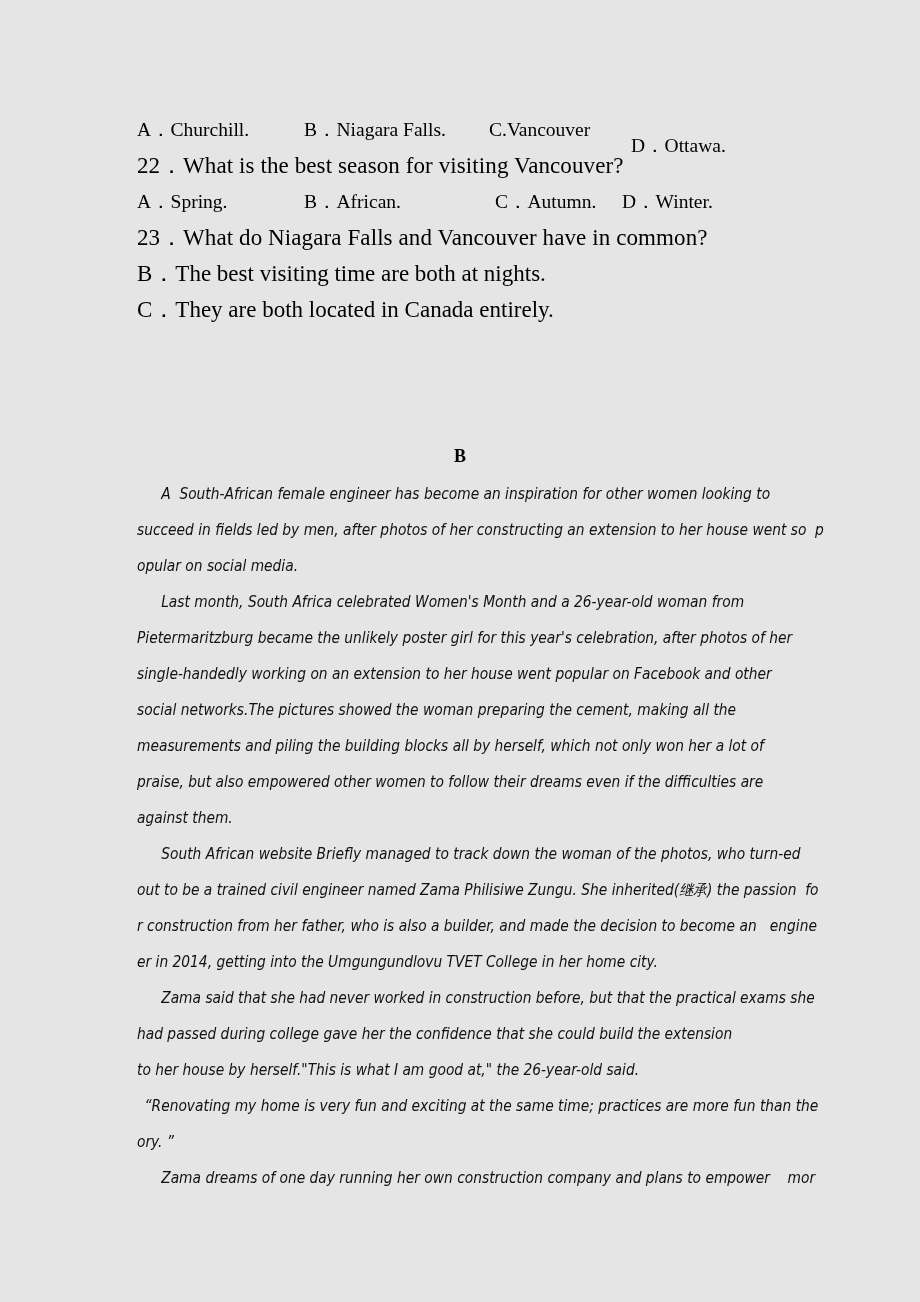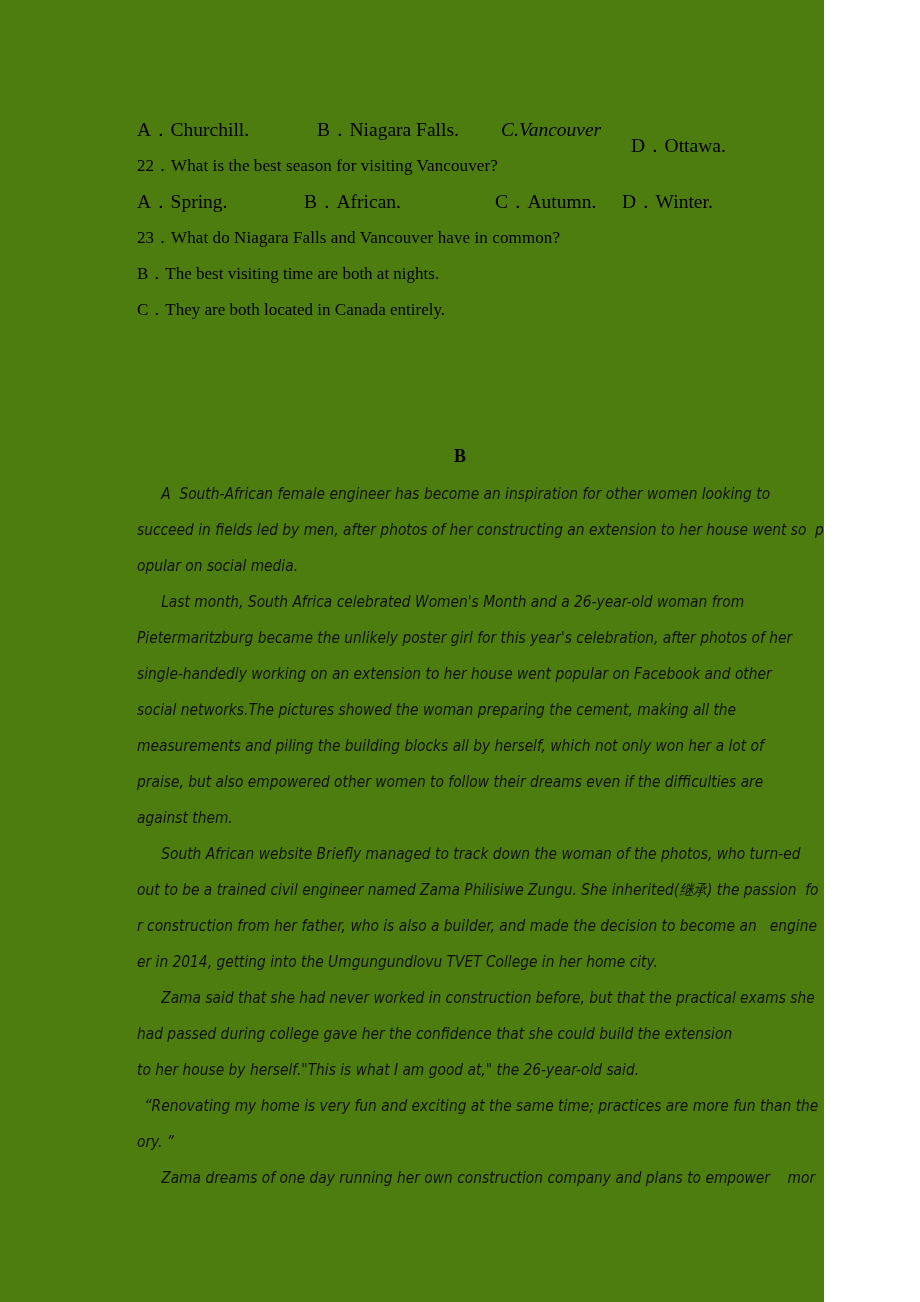--- a/index.html
+++ b/index.html
@@ -2,39 +2,39 @@
 <html><head>
 <meta charset="utf-8">
 <style>
   html, body {
     margin: 0;
     padding: 0;
     background: #ffffff;
   }
   #page {
     position: relative;
-    width: 824px;
+    width: 920px;
     height: 1302px;
-    background: #4d7c0f;
+    background: #e5e5e5;
     overflow: hidden;
     font-family: "Liberation Serif", "DejaVu Serif", serif;
     color: #000000;
   }
 
   
   .mcq-block {
     position: absolute;
     left: 137px;
     top: 112px;
     width: 700px;
   }
   .q-line {
     height: 36px;
     line-height: 36px;
-    font-size: 17px;
+    font-size: 23px;
     white-space: pre;
     font-family: "Liberation Serif", "DejaVu Serif", serif;
   }
   .q-line .stem {
     letter-spacing: 0.1px;
   }
   
   .opt-row {
     position: relative;
     height: 36px;
@@ -91,22 +91,22 @@
 </style>
 </head>
 <body>
 
 <div id="page">
 
   <div class="mcq-block">
 
     <div class="opt-row">
       <span class="opt" style="left:0px;"><span>A．</span><span>Churchill.</span></span>
-      <span class="opt" style="left:180px;"><span>B．</span><span>Niagara Falls.</span></span>
-      <span class="opt" style="left:364px;font-style:italic;"><span>C.</span><span>Vancouver</span></span>
+      <span class="opt" style="left:167px;"><span>B．</span><span>Niagara Falls.</span></span>
+      <span class="opt" style="left:352px;"><span>C.</span><span>Vancouver</span></span>
       <span class="opt" style="left:494px;margin-top:16px;"><span>D．</span><span>Ottawa.</span></span>
     </div>
 
     <div class="q-line"><span>22．</span><span class="stem">What is the best season for visiting Vancouver?</span></div>
 
     <div class="opt-row">
       <span class="opt" style="left:0px;"><span>A．</span><span>Spring.</span></span>
       <span class="opt" style="left:167px;"><span>B．</span><span>African.</span></span>
       <span class="opt" style="left:358px;"><span>C．</span><span>Autumn.</span></span>
       <span class="opt" style="left:477px;margin-left:8px;"><span>D．</span><span>Winter.</span></span>

